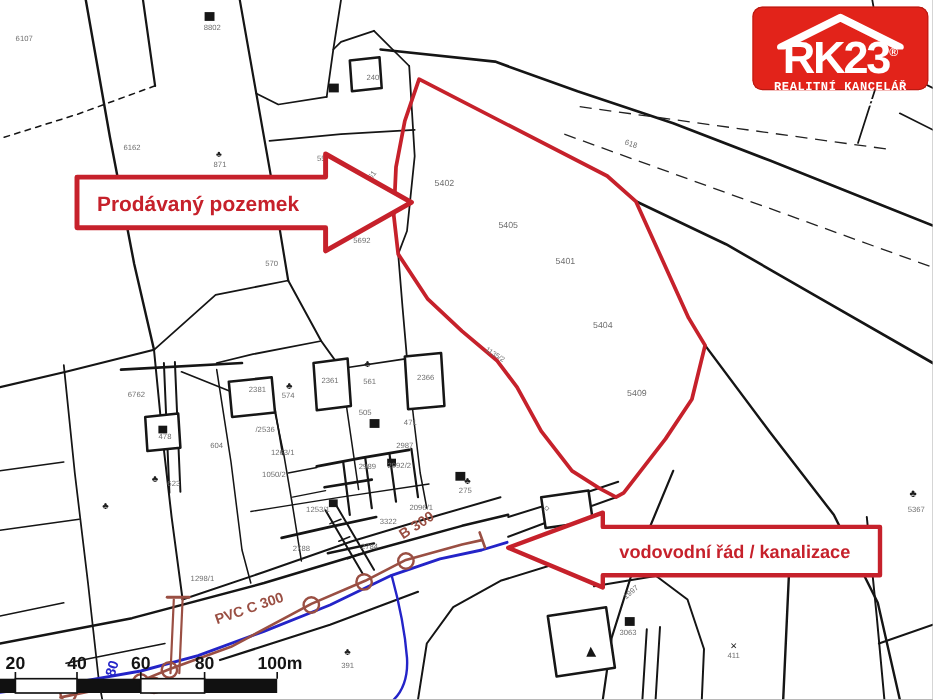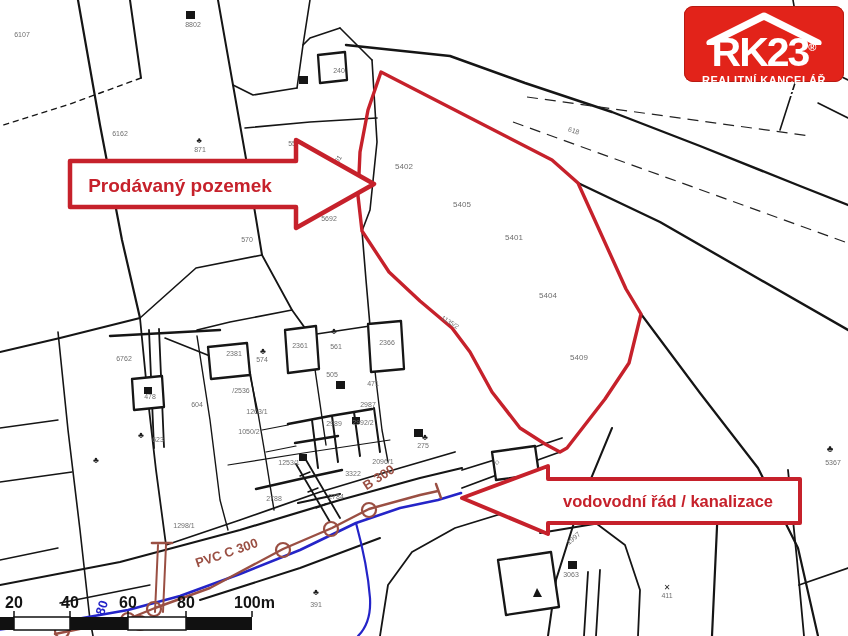--- a/index.html
+++ b/index.html
@@ -8,21 +8,21 @@
   .stage svg{position:absolute;left:0;top:0;}
   svg text{font-family:"Liberation Sans",sans-serif;}
   
   .logo{position:absolute;left:684px;top:6px;width:160px;height:76px;border-radius:9px;
         background:#e2231a;color:#fff;text-align:center;box-shadow:0 0 0 1px #b71b13 inset;}
   .logo .roof{position:absolute;left:20px;top:5px;}
   .logo .brand{position:absolute;left:0;right:0;top:26px;font-size:41px;font-weight:800;
                letter-spacing:-2px;line-height:1;}
   .logo .brand sup{font-size:11px;font-weight:700;vertical-align:super;letter-spacing:0;}
   .logo .tagline{position:absolute;left:0;right:0;top:68px;font-size:11px;font-weight:700;
-                 letter-spacing:.5px;}
+                 letter-spacing:.5px;font-family:Liberation Mono, monospace;}
   .logo .rule{position:absolute;left:18px;right:18px;height:2px;background:#fff;}
   .logo .r1{top:84px;}
   .logo .r2{top:88px;left:26px;right:26px;height:1.5px;}
 </style>
 </head>
 <body>
 
 <div class="stage">
 
 <svg id="map" width="848" height="636" viewBox="0 0 848 636">

